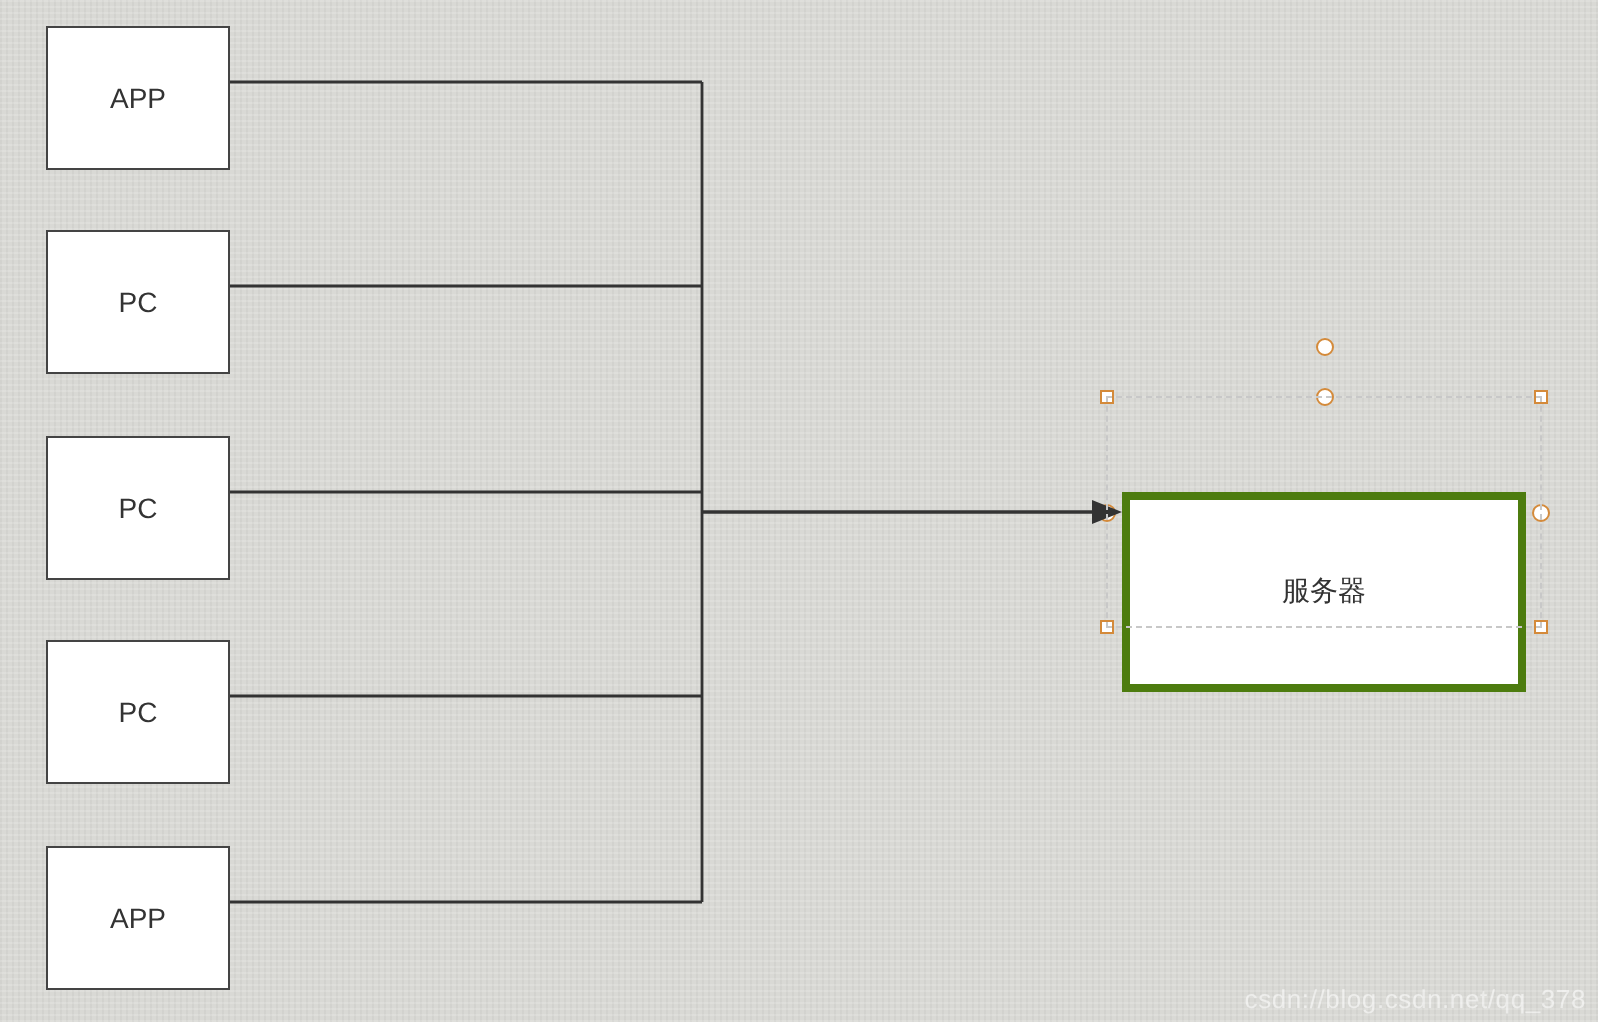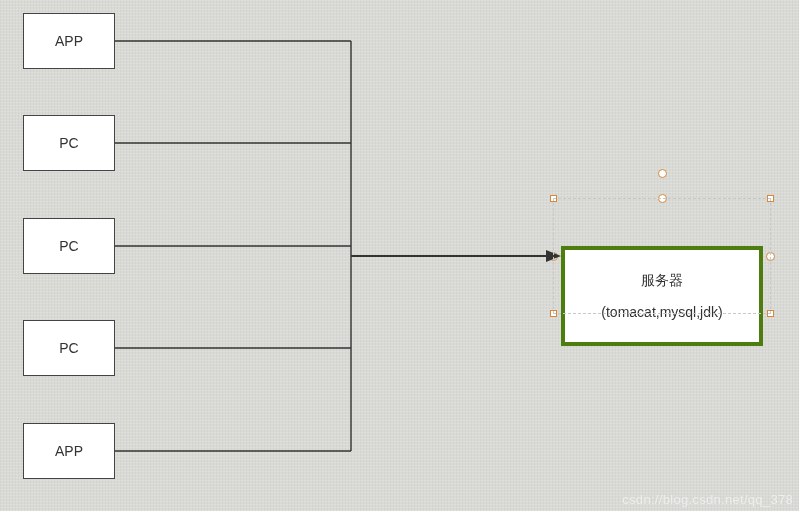--- a/index.html
+++ b/index.html
@@ -21,21 +21,21 @@
     inset: 0;
     background:
       repeating-linear-gradient(0deg, rgba(255,255,255,0.15) 0 1px, transparent 1px 3px),
       repeating-linear-gradient(90deg, rgba(0,0,0,0.03) 0 1px, transparent 1px 3px);
     pointer-events: none;
   }
   .client-box {
     position: absolute;
     left: 23px;
     width: 92px;
-    height: 56px;
+    height: 72px;
     background: #ffffff;
     border: 1px solid #444;
     box-sizing: border-box;
     display: flex;
     align-items: center;
     justify-content: center;
     z-index: 2;
   }
   .server-box {
     position: absolute;
@@ -121,21 +121,20 @@
 </div>
 <div class="client-box" style="top:320px">
   <span>PC</span>
 </div>
 <div class="client-box" style="top:423px">
   <span>APP</span>
 </div>
 
 <div class="server-box">
   <span>服务器</span>
-  <span>(tomacat,mysql,jdk)</span>
 </div>
 
 <div class="sel-frame"></div>
 <div class="handle corner" style="left:550px; top:195px"></div>
 <div class="handle corner" style="left:767px; top:195px"></div>
 <div class="handle corner" style="left:550px; top:310px"></div>
 <div class="handle corner" style="left:767px; top:310px"></div>
 <div class="handle mid" style="left:658px; top:169px"></div>
 <div class="handle mid" style="left:658px; top:194px"></div>
 <div class="handle mid" style="left:658px; top:309px"></div>

